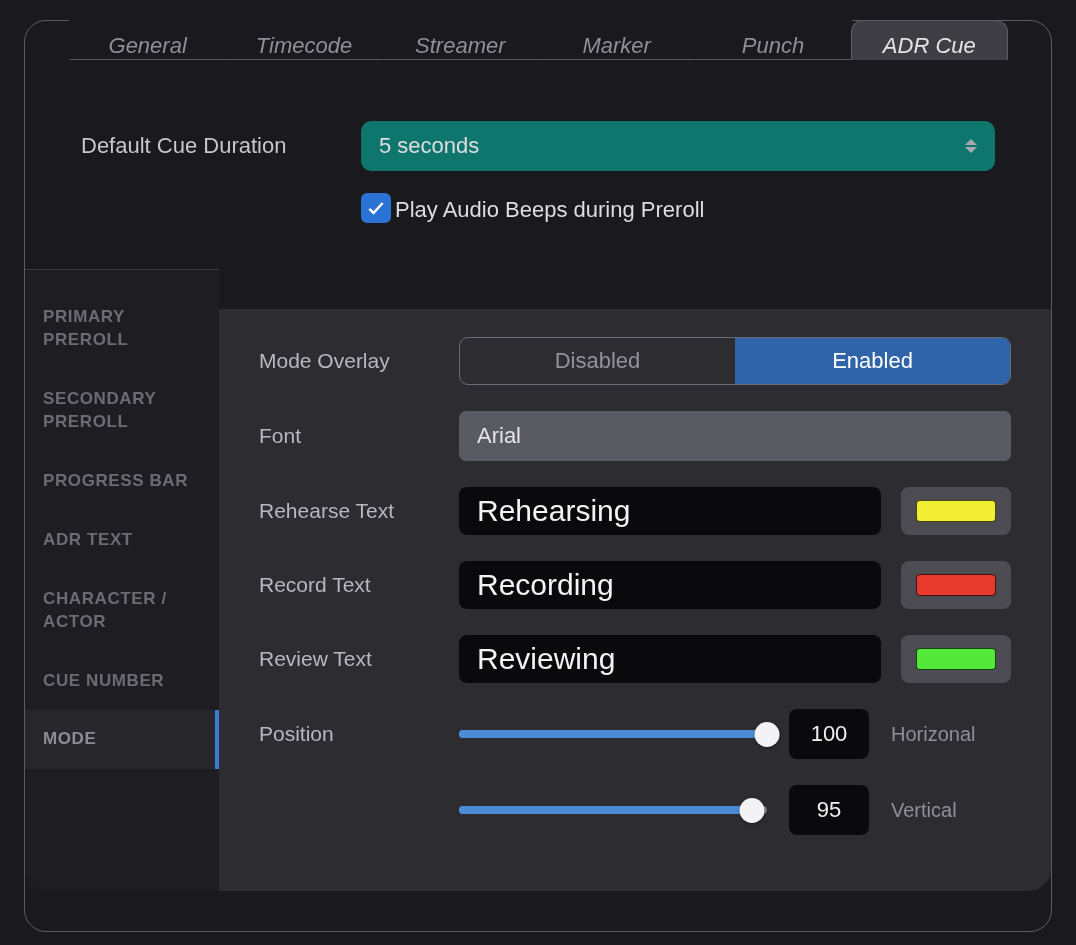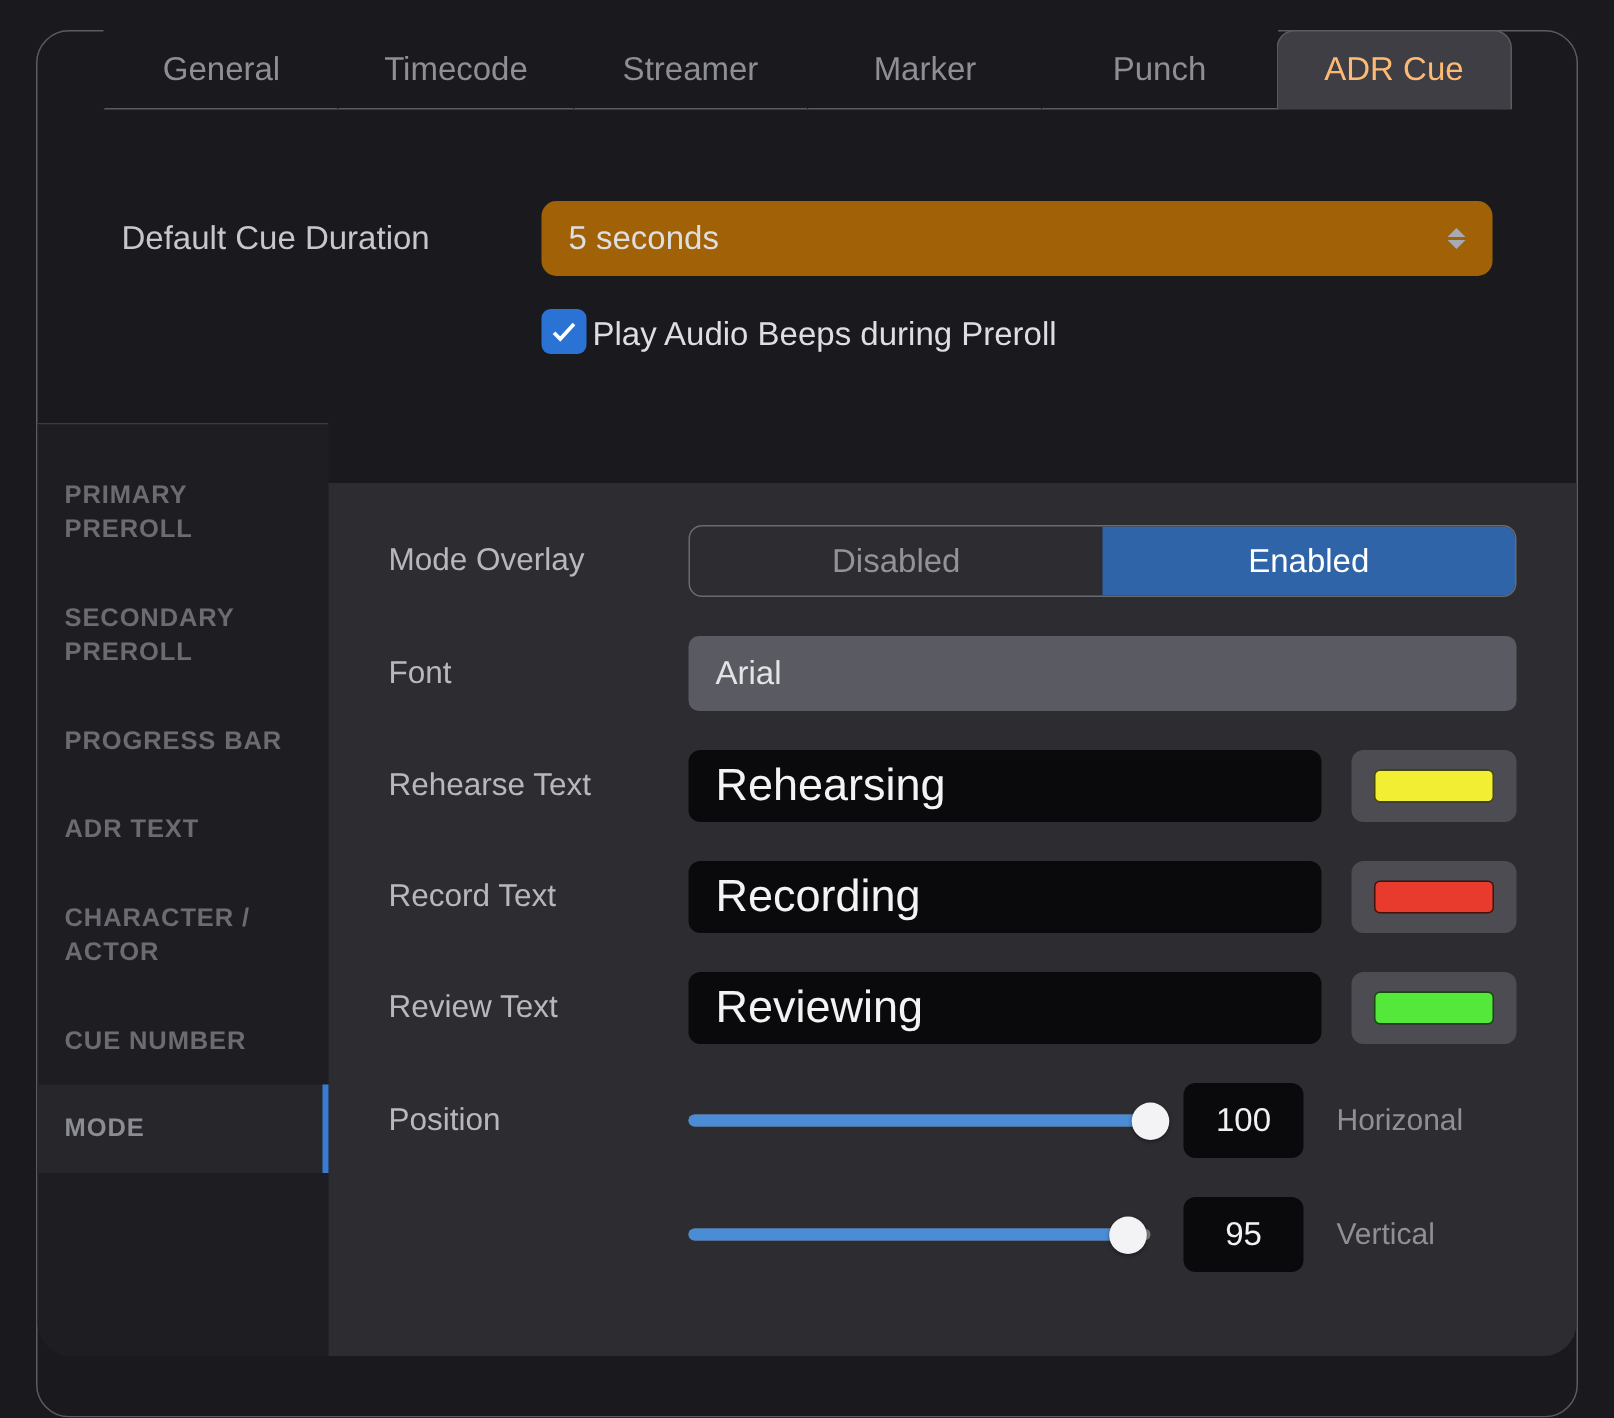--- a/index.html
+++ b/index.html
@@ -2,29 +2,29 @@
 <html><head>
 <meta charset="utf-8">
 <style>
   * { box-sizing: border-box; margin: 0; padding: 0; }
   html, body { width: 1076px; height: 945px; background: #1a1a1e; font-family: -apple-system, "Segoe UI", Arial, sans-serif; color: #d6d6d8; overflow: hidden; }
   .root { padding: 20px 24px 30px 24px; }
   .panel { border: 1px solid #5b5b62; border-radius: 22px; position: relative; padding: 0 0 40px 0; }
   
   
   .tabstrip { display: flex; gap: 0; position: relative; top: -1px; margin-left: 44px; margin-right: 44px; background: transparent; }
-  .tab { flex: 1; text-align: center; padding: 12px 0 13px 0; font-size: 22px; color: #8e8e95; border: 1px solid #5b5b62; border-bottom: none; border-radius: 12px 12px 0 0; background: #2a2a30; margin-right: -1px; cursor: pointer; position: relative; }
+  .tab { flex: 1; text-align: center; padding: 12px 0 0 0; font-size: 22px; color: #8e8e95; border: 1px solid #5b5b62; border-bottom: none; border-radius: 12px 12px 0 0; background: #2a2a30; margin-right: -1px; cursor: pointer; position: relative; font-style: italic; }
   .tab.inactive { background: #1a1a1e; border-top-color: transparent; border-left-color: transparent; border-right-color: transparent; border-bottom: 1px solid #5b5b62; border-radius: 0; margin-top: 0; }
-  .tab.active { background: #3e3e44; color: #fdba74; border: 1px solid #5b5b62; border-bottom: none; border-radius: 12px 12px 0 0; z-index: 2; }
+  .tab.active { background: #3e3e44; color: #e5e5e5; border: 1px solid #5b5b62; border-bottom: none; border-radius: 12px 12px 0 0; z-index: 2; }
   
   
   .top-section { padding: 60px 56px 46px 56px; }
   .row { display: flex; align-items: center; margin-bottom: 22px; }
   .label-main { width: 280px; font-size: 22px; color: #c6c6cb; }
-  .select { flex: 1; background: #a16207; color: #dedee0; font-size: 22px; padding: 12px 18px; border-radius: 10px; position: relative; display: flex; align-items: center; justify-content: space-between; cursor: pointer; gap: 16px; }
+  .select { flex: 1; background: #0f766e; color: #dedee0; font-size: 22px; padding: 12px 18px; border-radius: 10px; position: relative; display: flex; align-items: center; justify-content: space-between; cursor: pointer; gap: 16px; }
   .select .spinner { display: flex; flex-direction: column; gap: 2px; }
   .select .caret-up, .select .caret-down { width: 0; height: 0; border-left: 6px solid transparent; border-right: 6px solid transparent; }
   .select .caret-up { border-bottom: 6px solid #a9a9b0; }
   .select .caret-down { border-top: 6px solid #a9a9b0; }
   .checkbox-row { display: flex; align-items: flex-end; margin-left: 280px; gap: 4px; }
   .checkbox { width: 30px; height: 30px; background: #2a72d4; border-radius: 6px; display: flex; align-items: center; justify-content: center; cursor: pointer; }
   .checkbox svg { width: 20px; height: 20px; stroke: #fff; stroke-width: 3; fill: none; }
   .check-label { font-size: 22px; color: #dedee0; }
   
   

